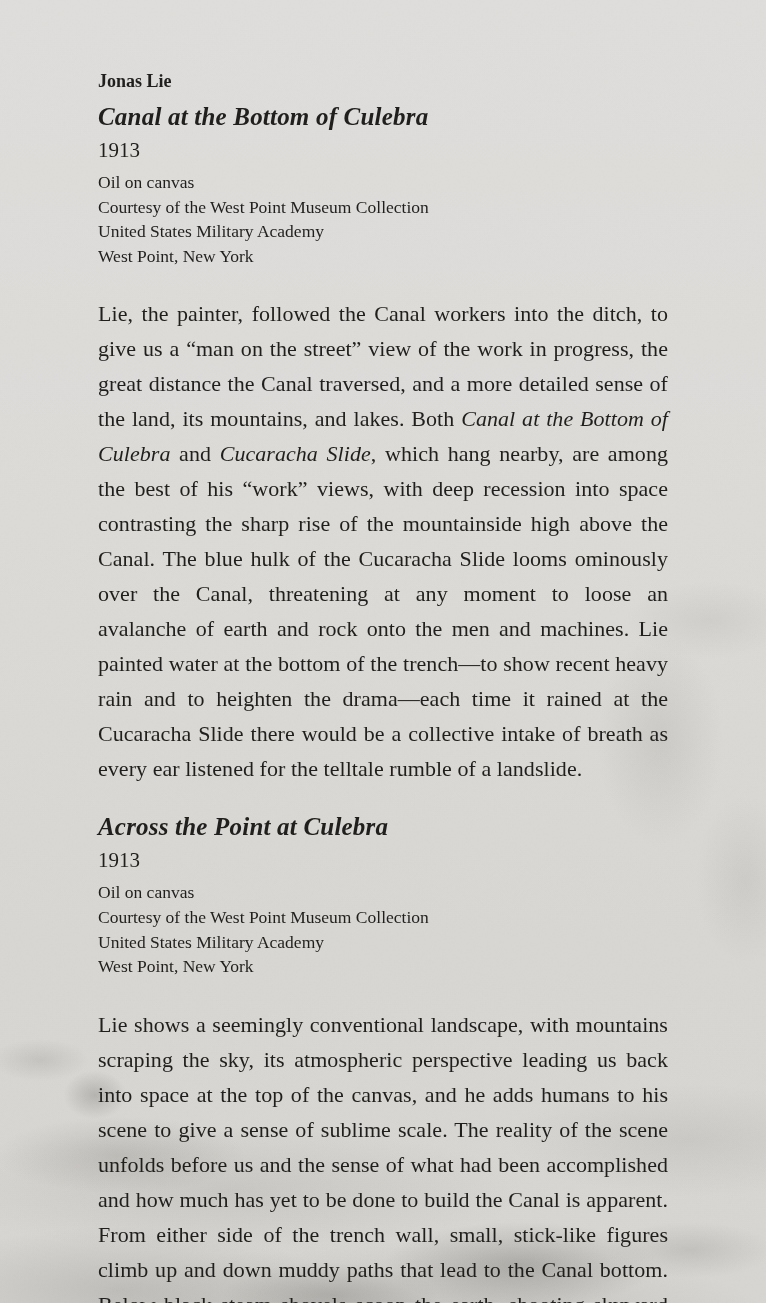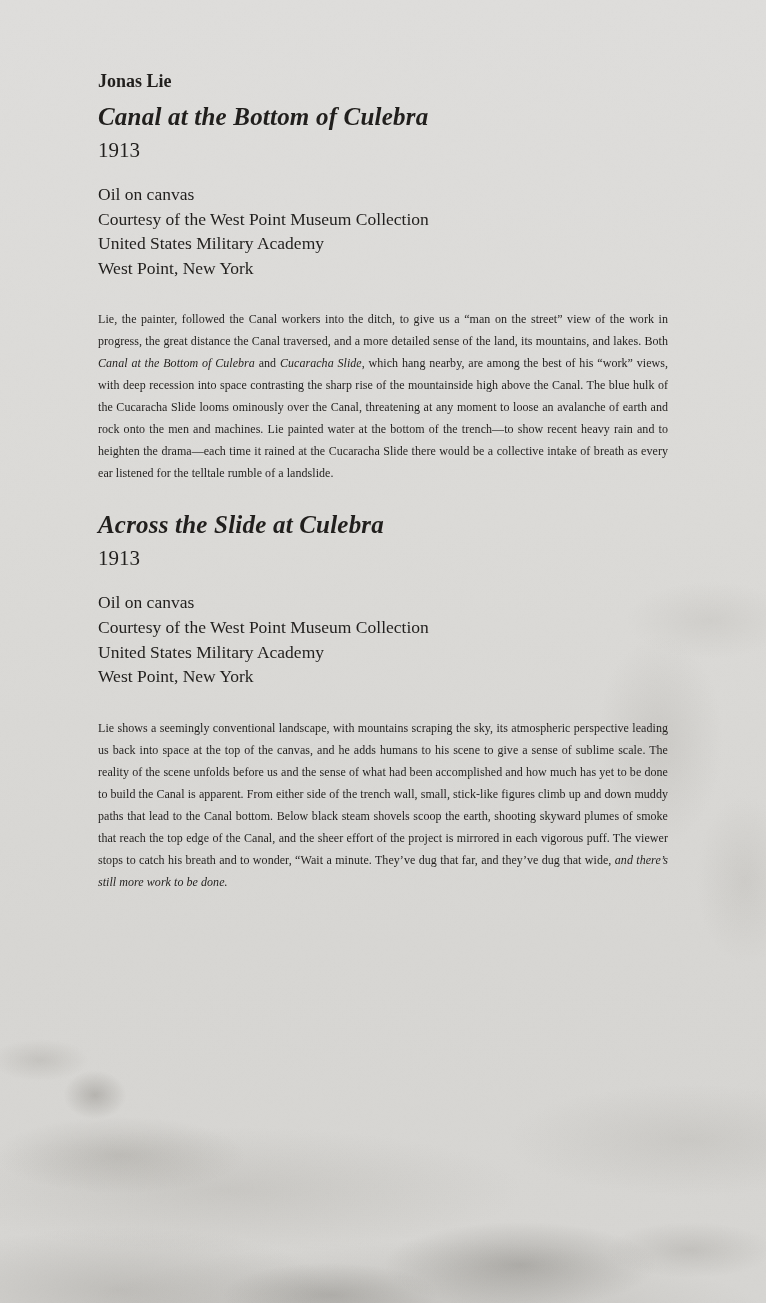--- a/index.html
+++ b/index.html
@@ -73,28 +73,28 @@
   }
   .work-title.second {
     margin-top: 24px;
   }
   .work-year {
     font-size: 21px;
     line-height: 24px;
     margin: 5px 0 0 0;
   }
   .credit-block {
-    margin-top: 20px;
+    margin-top: 8px;
     font-size: 17.5px;
     line-height: 24.6px;
   }
   .body-paragraph {
     margin: 28px 0 0 0;
-    font-size: 12px;
-    line-height: 22px;
+    font-size: 22px;
+    line-height: 35px;
     text-align: justify;
     letter-spacing: 0.05px;
   }
   .body-paragraph i {
     font-style: italic;
   }
 </style>
 </head>
 <body>
 
@@ -118,21 +118,21 @@
 
   <div class="credit-block">
       <div>Oil on canvas</div>
       <div>Courtesy of the West Point Museum Collection</div>
       <div>United States Military Academy</div>
       <div>West Point, New York</div>
     </div>
 
   <p class="body-paragraph"><span>Lie, the painter, followed the Canal workers into the ditch, to give us a “man on the street” view of the work in progress, the great distance the Canal traversed, and a more detailed sense of the land, its mountains, and lakes. Both </span><i>Canal at the Bottom of Culebra</i><span> and </span><i>Cucaracha Slide</i><span>, which hang nearby, are among the best of his “work” views, with deep recession into space contrasting the sharp rise of the mountainside high above the Canal. The blue hulk of the Cucaracha Slide looms ominously over the Canal, threatening at any moment to loose an avalanche of earth and rock onto the men and machines. Lie painted water at the bottom of the trench—to show recent heavy rain and to heighten the drama—each time it rained at the Cucaracha Slide there would be a collective intake of breath as every ear listened for the telltale rumble of a landslide.</span></p>
 
-  <h1 class="work-title second">Across the Slide at Culebra</h1>
+  <h1 class="work-title second">Across the Point at Culebra</h1>
 
   <p class="work-year">1913</p>
 
   <div class="credit-block">
       <div>Oil on canvas</div>
       <div>Courtesy of the West Point Museum Collection</div>
       <div>United States Military Academy</div>
       <div>West Point, New York</div>
     </div>
 

